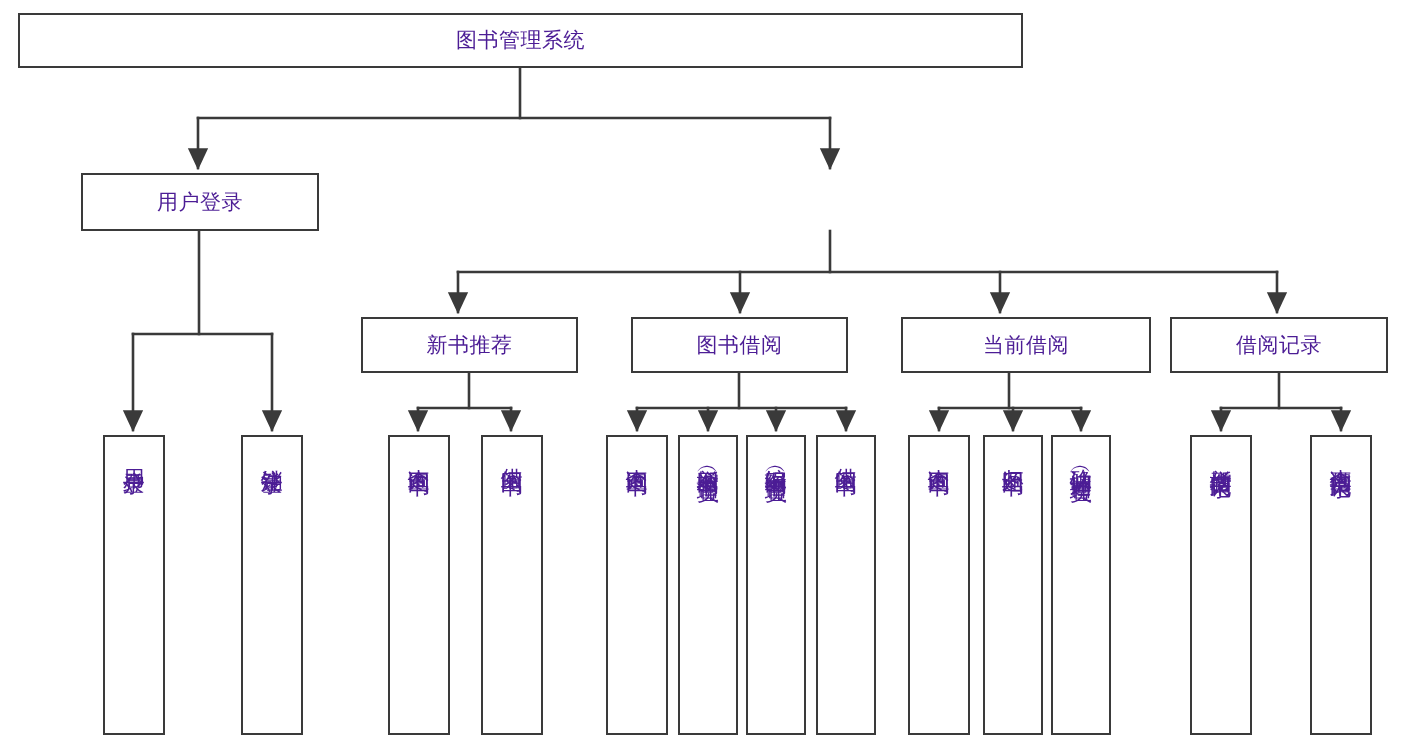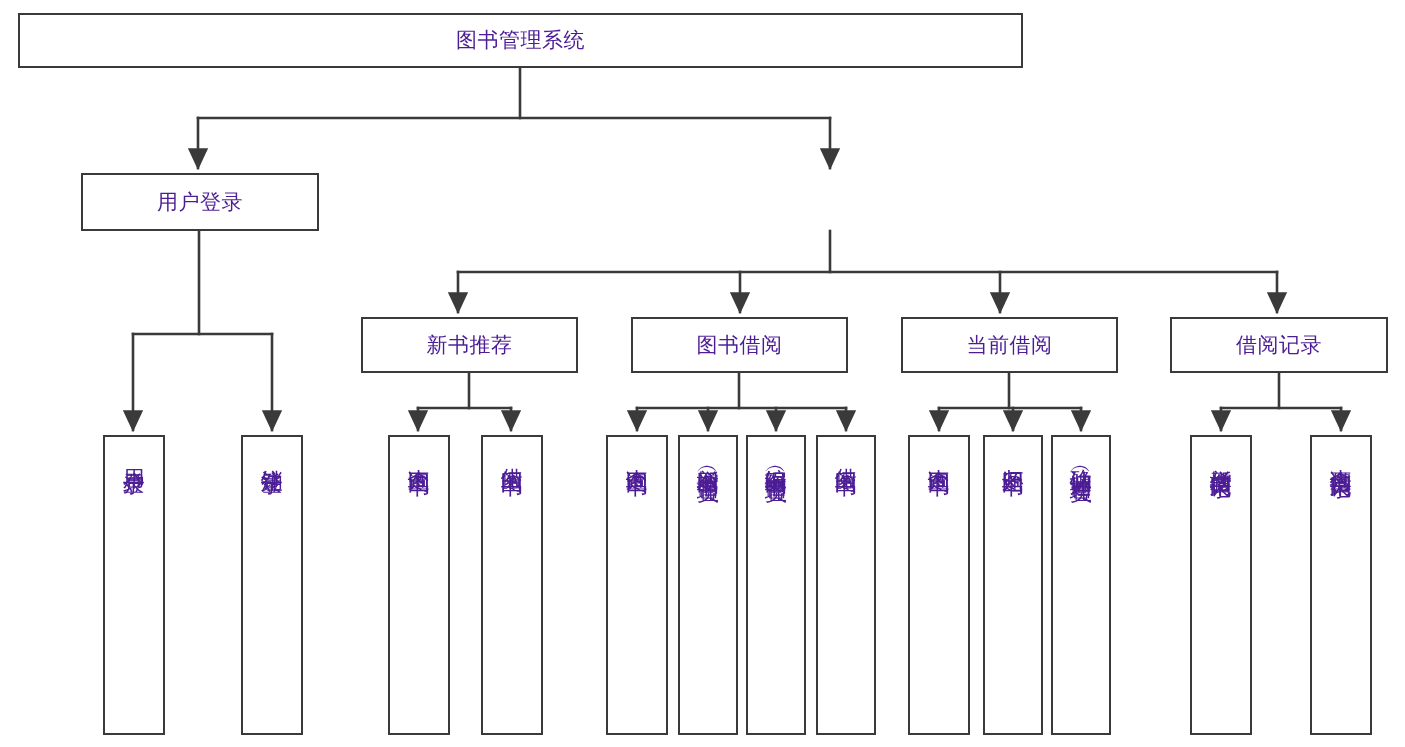--- a/index.html
+++ b/index.html
@@ -126,21 +126,21 @@
   <div class="node" style="left:81px; top:173px; width:238px; height:58px;">
     <span class="lbl">用户登录</span>
   </div>
 
   <div class="node" style="left:361px; top:317px; width:217px; height:56px;justify-content:center;">
     <span class="lbl">新书推荐</span>
   </div>
   <div class="node" style="left:631px; top:317px; width:217px; height:56px;">
     <span class="lbl">图书借阅</span>
   </div>
-  <div class="node" style="left:901px; top:317px; width:217px; height:56px;">
+  <div class="node" style="left:901px; top:317px; width:250px; height:56px;">
     <span class="lbl">当前借阅</span>
   </div>
   <div class="node" style="left:1170px; top:317px; width:218px; height:56px;">
     <span class="lbl">借阅记录</span>
   </div>
 
   <div class="node vert" style="left:103px; top:435px; width:62px; height:300px;">
     <span class="lbl">用户登录</span>
   </div>
   <div class="node vert" style="left:241px; top:435px; width:62px; height:300px;">

